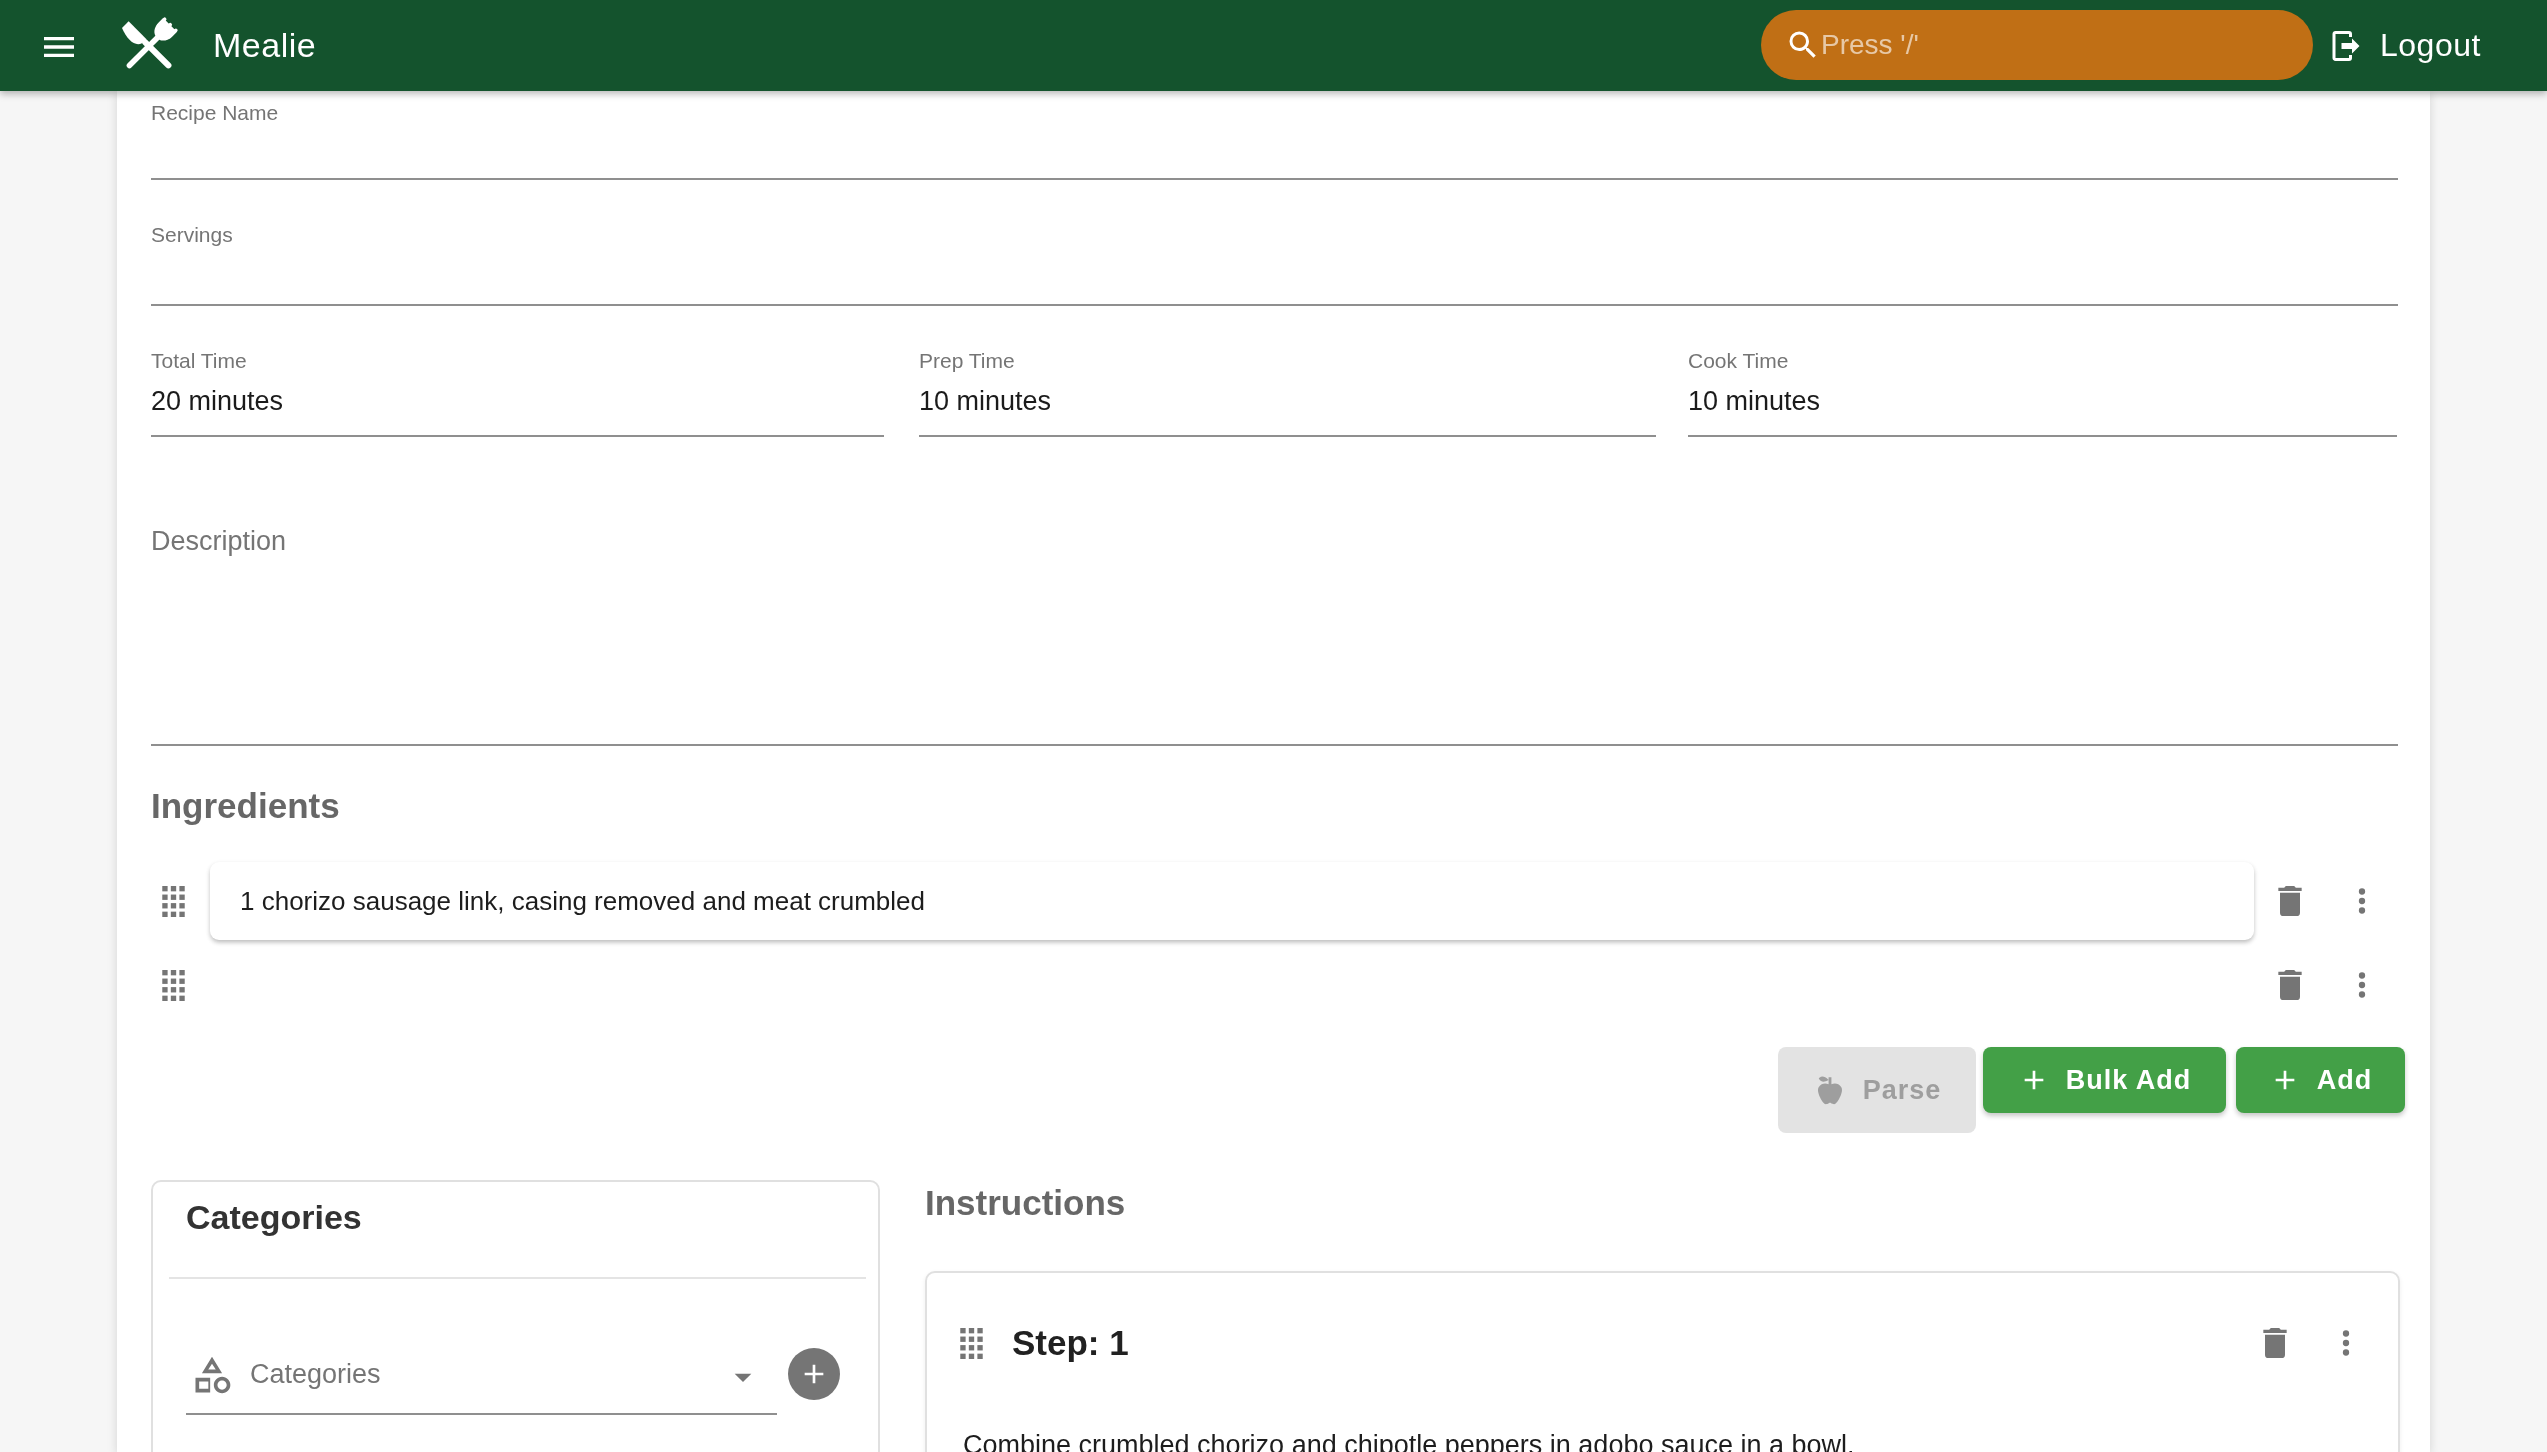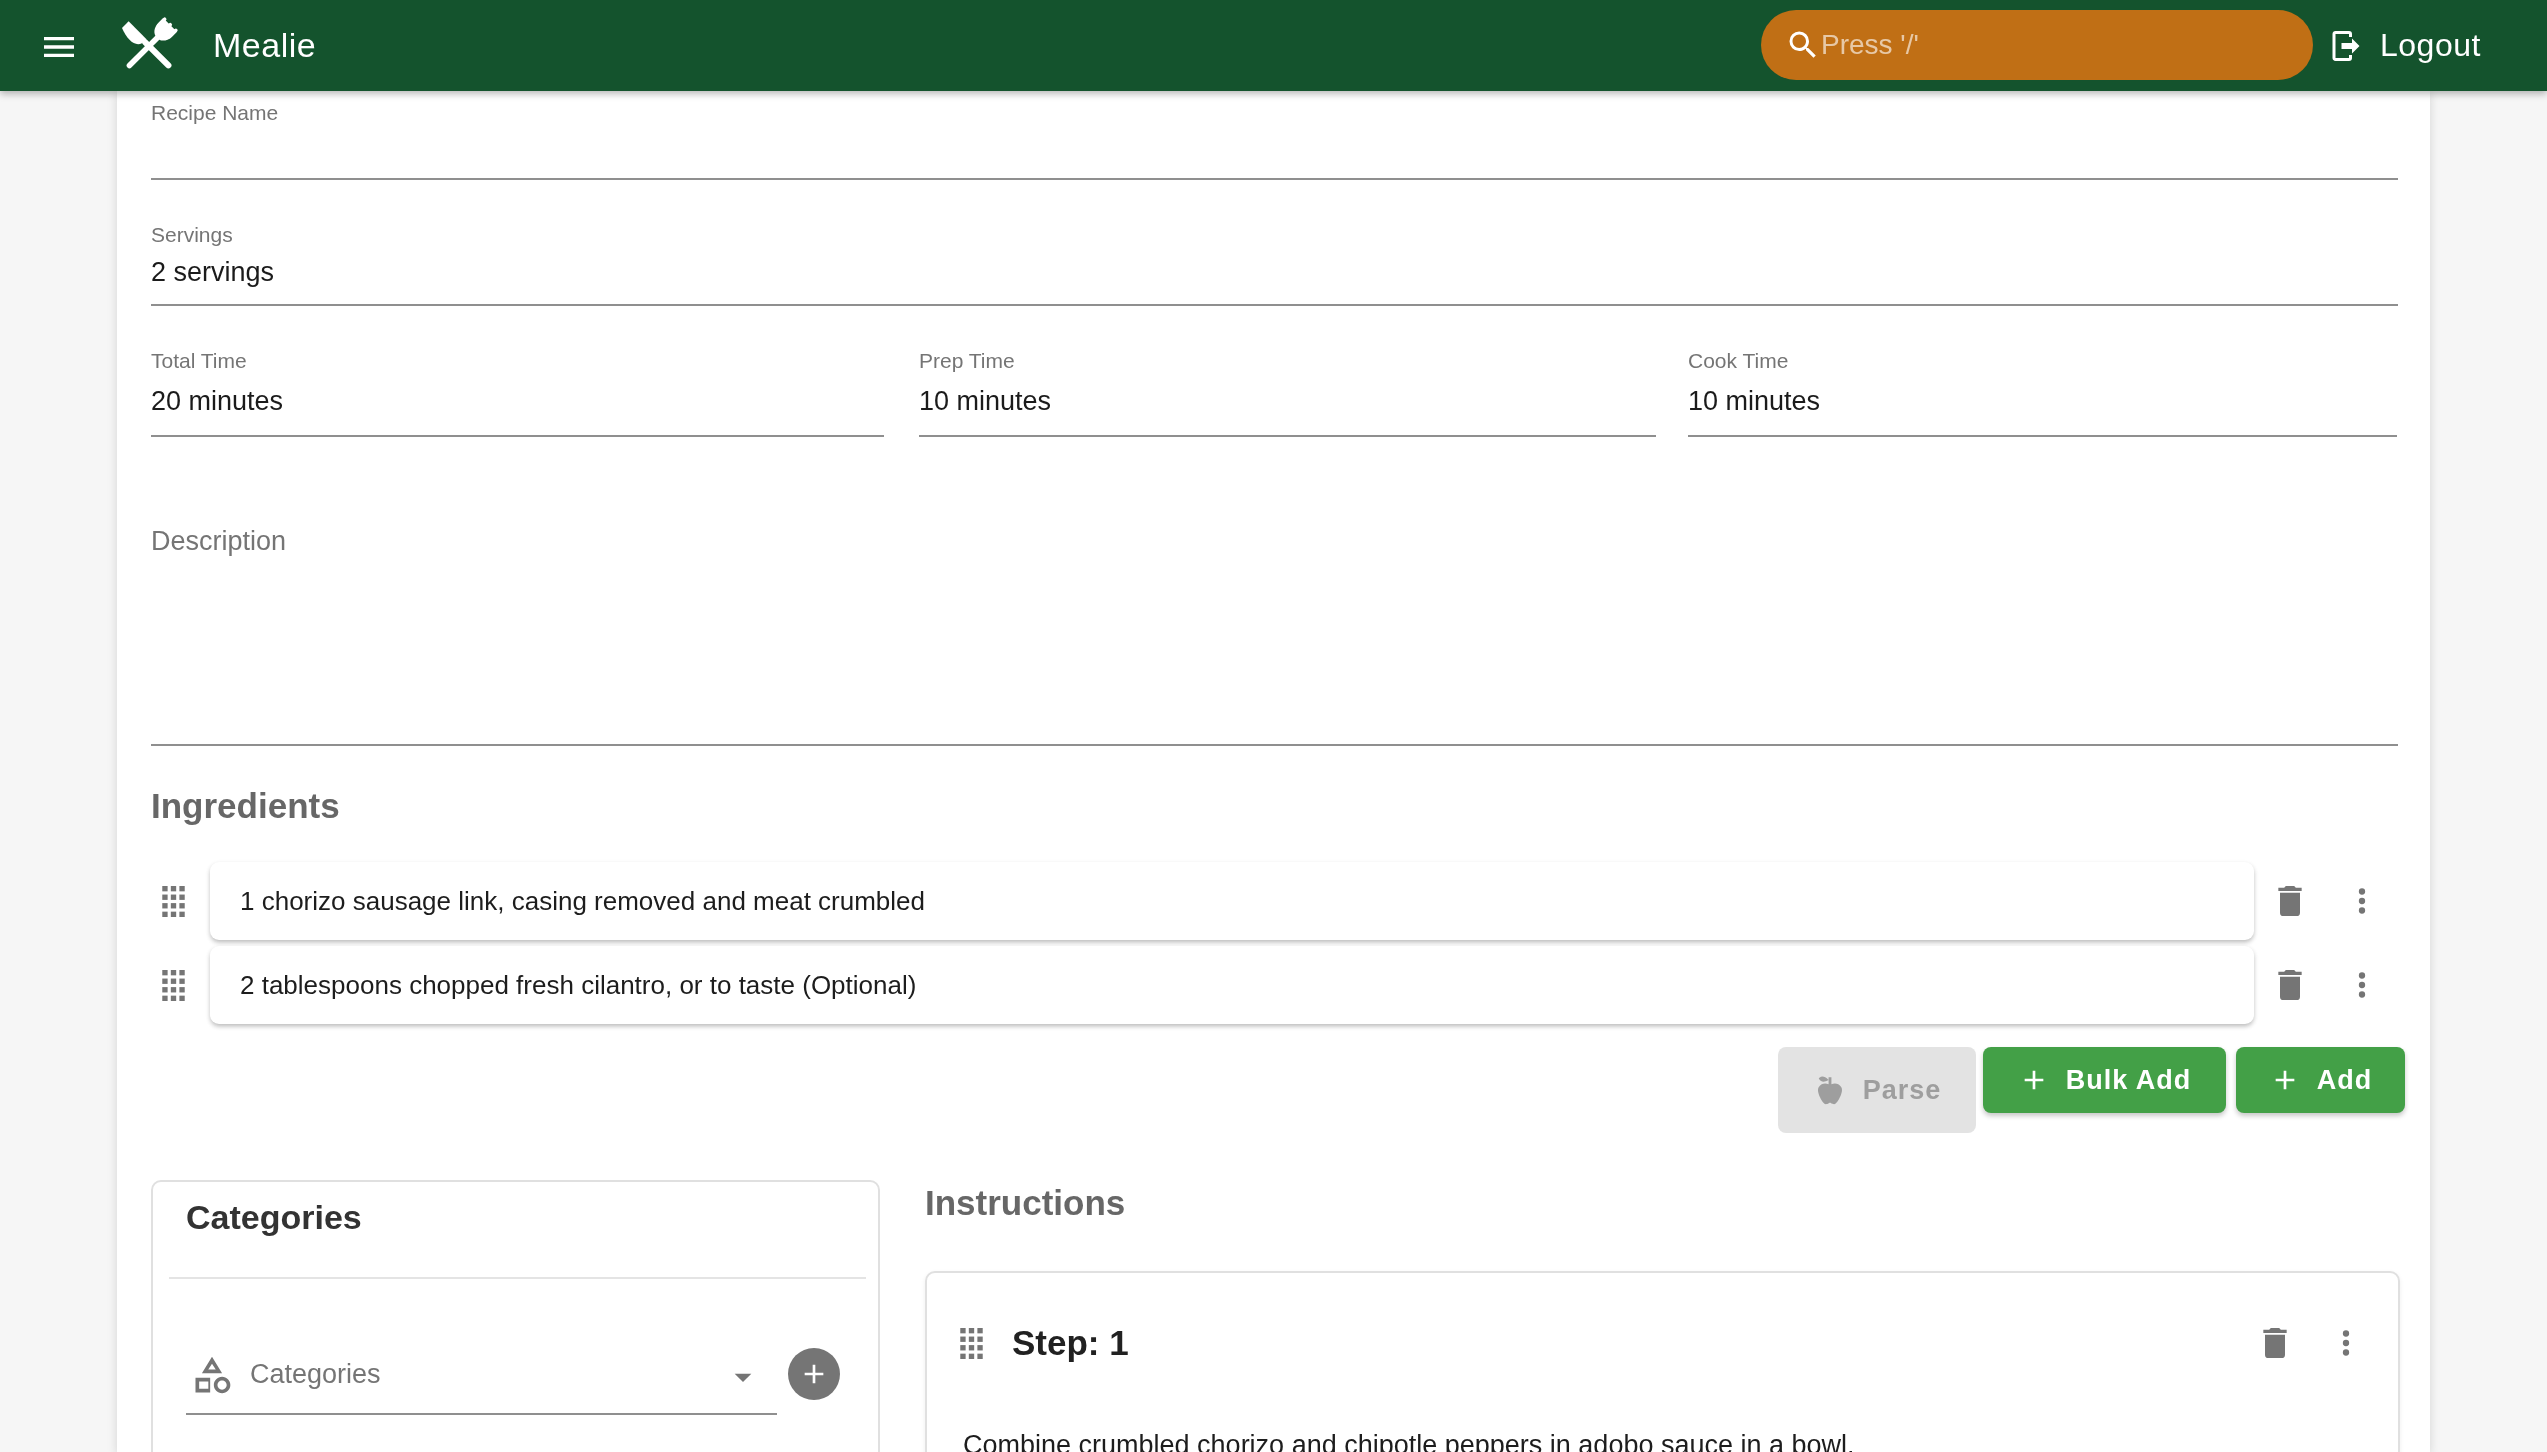--- a/index.html
+++ b/index.html
@@ -119,21 +119,20 @@
     <span class="logout-label">Logout</span>
   </button>
 </header>
 
 <main class="maincard">
 
   <div class="flabel abs" style="left:34px; top:10px;">Recipe Name</div>
   <div class="uline abs" style="left:34px; top:87px; width:2247px;"></div>
 
   <div class="flabel abs" style="left:34px; top:132px;">Servings</div>
-  <div class="fvalue abs" style="left:34px; top:166px; width:2247px;">2 servings</div>
   <div class="uline abs" style="left:34px; top:213px; width:2247px;"></div>
 
   <div class="flabel abs" style="left:34px; top:258px;">Total Time</div>
   <div class="fvalue abs" style="left:34px; top:295px; width:733px;">20 minutes</div>
   <div class="uline abs" style="left:34px; top:344px; width:733px;"></div>
 
   <div class="flabel abs" style="left:802px; top:258px;">Prep Time</div>
   <div class="fvalue abs" style="left:802px; top:295px; width:737px;">10 minutes</div>
   <div class="uline abs" style="left:802px; top:344px; width:737px;"></div>
 
@@ -193,21 +192,20 @@
           <rect x="16" y="8" width="5" height="5"></rect>
       <rect x="0" y="16" width="5" height="5"></rect>
           <rect x="8" y="16" width="5" height="5"></rect>
           <rect x="16" y="16" width="5" height="5"></rect>
       <rect x="0" y="24" width="5" height="5"></rect>
           <rect x="8" y="24" width="5" height="5"></rect>
           <rect x="16" y="24" width="5" height="5"></rect>
     </g>
       </svg>
   </span>
-  <div class="solo-input abs" style="left:93px; top:855px; width:2044px; height:78px;">2 tablespoons chopped fresh cilantro, or to taste (Optional)</div>
   <button class="ghostbtn abs" style="left:2149px; top:870px; width:48px; height:48px;">
     <span>
       <svg width="40" height="40" viewBox="0 0 24 24" fill="currentColor">
           <path d="M19,4H15.5L14.5,3H9.5L8.5,4H5V6H19V4M6,19A2,2 0 0,0 8,21H16A2,2 0 0,0 18,19V7H6V19Z"></path>
         </svg>
     </span>
   </button>
   <button class="ghostbtn abs" style="left:2221px; top:870px; width:48px; height:48px;">
     <span>
       <svg width="38" height="38" viewBox="0 0 24 24" fill="currentColor">

